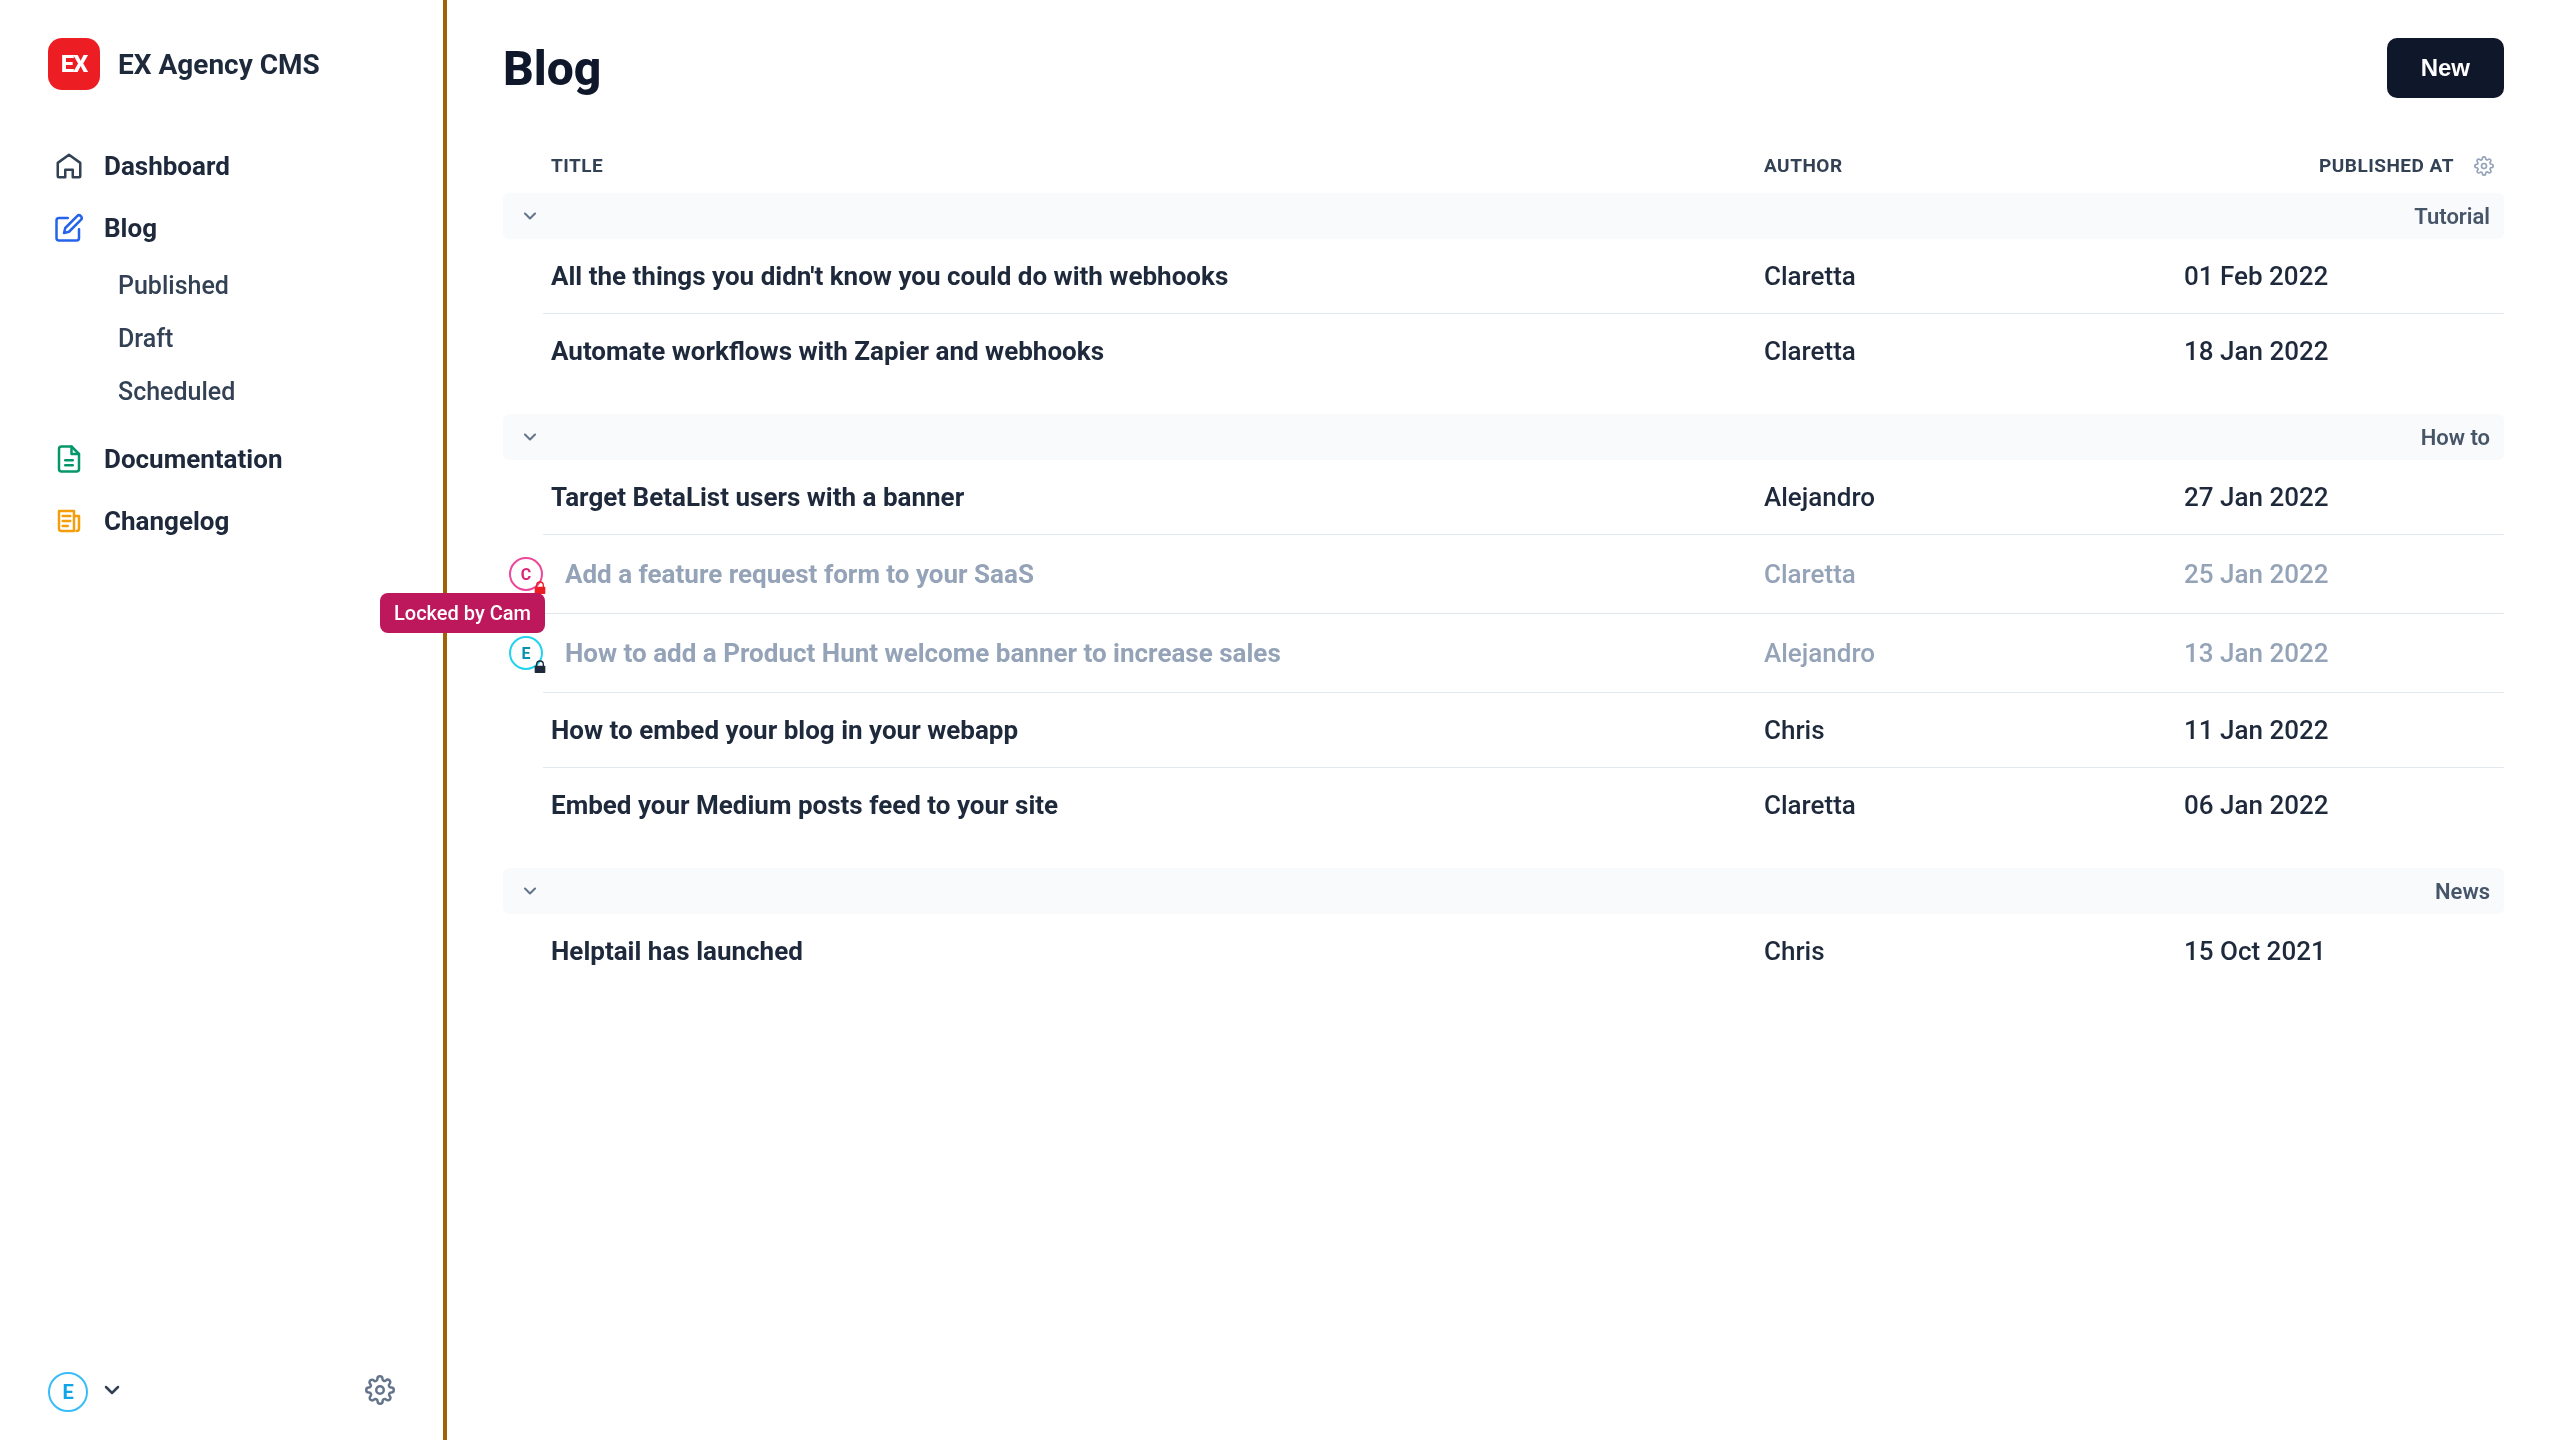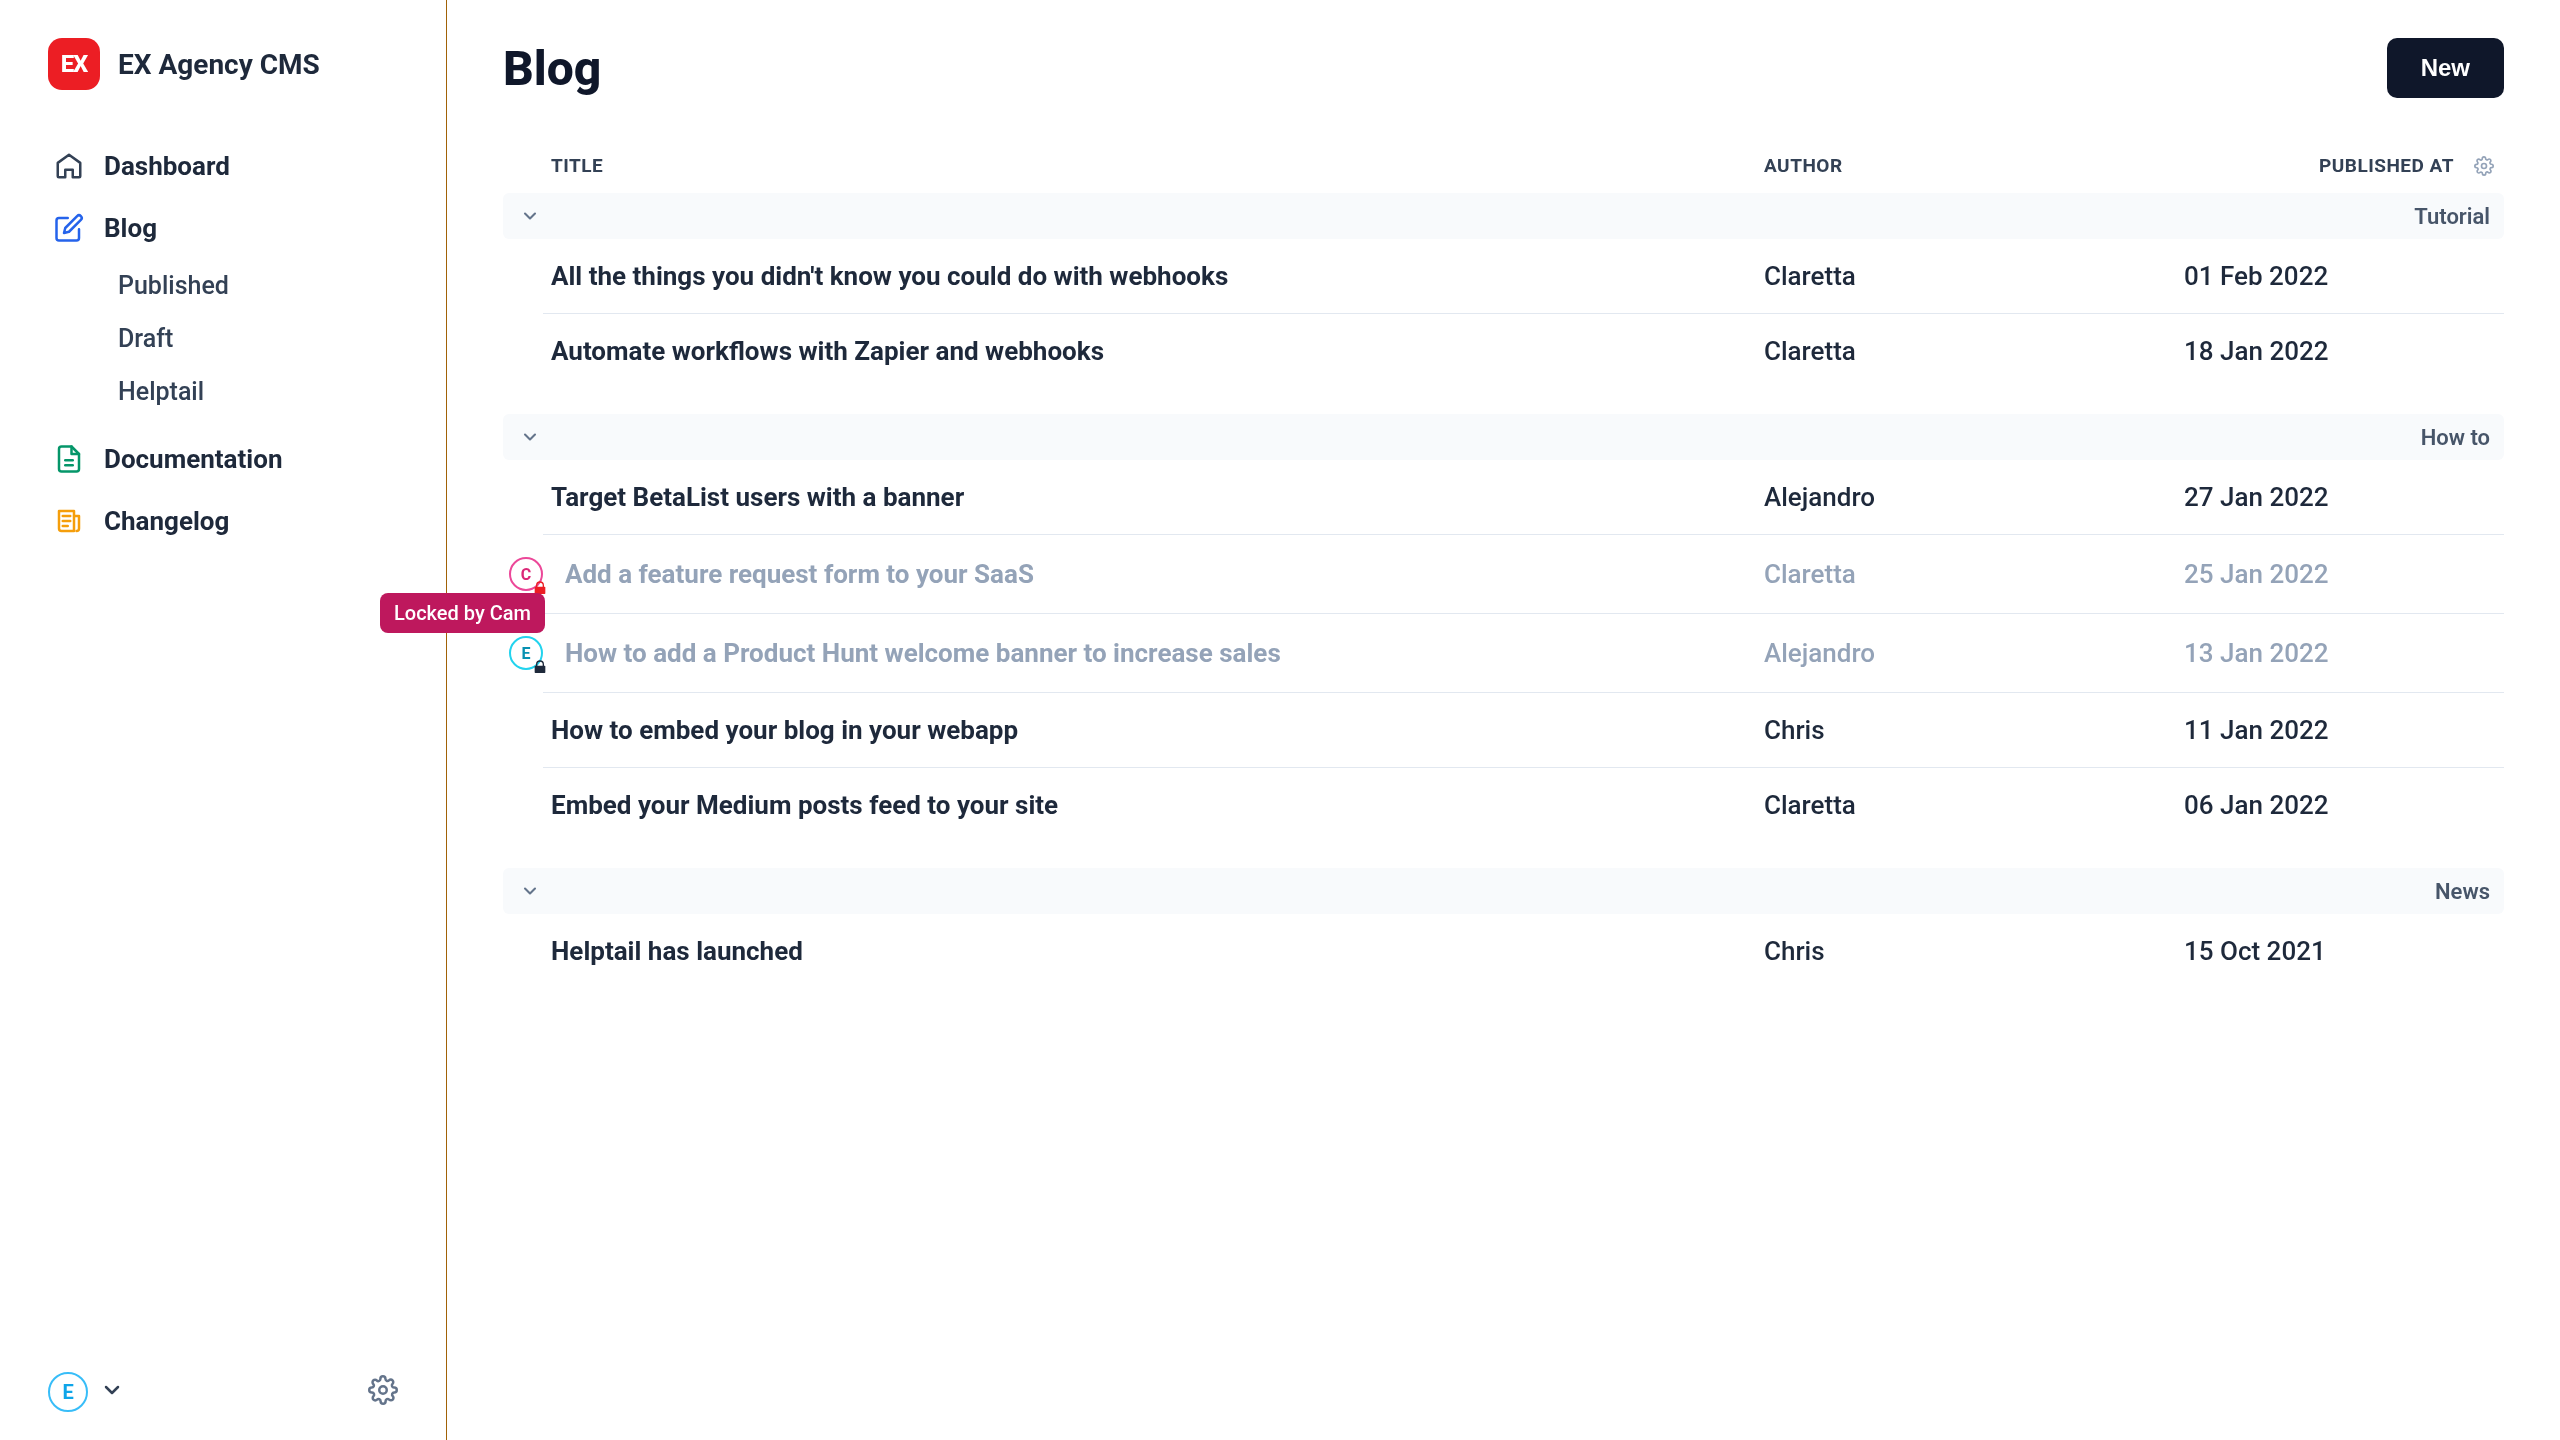--- a/index.html
+++ b/index.html
@@ -14,21 +14,21 @@
   transform-origin: top left;
 }
 .app {
   display: flex;
   width: 2560px;
   height: 1440px;
   transform: scale(1);
 }
 .sidebar {
   width: 447px;
-  border-right: 1px solid #a16207;
+  border-right: 4px solid #a16207;
   display: flex;
   flex-direction: column;
   padding: 38px 0 28px 0;
 }
 .brand {
   display: flex;
   align-items: center;
   gap: 18px;
   padding: 0 48px 45px 48px;
 }
@@ -295,21 +295,21 @@
           <svg width="30" height="30" viewBox="0 0 24 24" fill="none" stroke="#2563eb" stroke-width="2" stroke-linecap="round" stroke-linejoin="round">
               <path d="M11 4H4a2 2 0 0 0-2 2v14a2 2 0 0 0 2 2h14a2 2 0 0 0 2-2v-7"></path>
               <path d="M18.5 2.5a2.121 2.121 0 0 1 3 3L12 15l-4 1 1-4 9.5-9.5z"></path>
             </svg>
         </span>
         <span>Blog</span>
       </div>
       <div class="nav-sub">
         <div class="nav-sub-item">Published</div>
         <div class="nav-sub-item">Draft</div>
-        <div class="nav-sub-item">Helptail</div>
+        <div class="nav-sub-item">Scheduled</div>
       </div>
 
       <div class="nav-item">
         <span class="icon">
           <svg width="30" height="30" viewBox="0 0 24 24" fill="none" stroke="#059669" stroke-width="2" stroke-linecap="round" stroke-linejoin="round">
               <path d="M14 2H6a2 2 0 0 0-2 2v16a2 2 0 0 0 2 2h12a2 2 0 0 0 2-2V8z"></path>
               <polyline points="14 2 14 8 20 8"></polyline>
               <line x1="9" y1="13" x2="15" y2="13"></line>
               <line x1="9" y1="17" x2="15" y2="17"></line>
             </svg>

